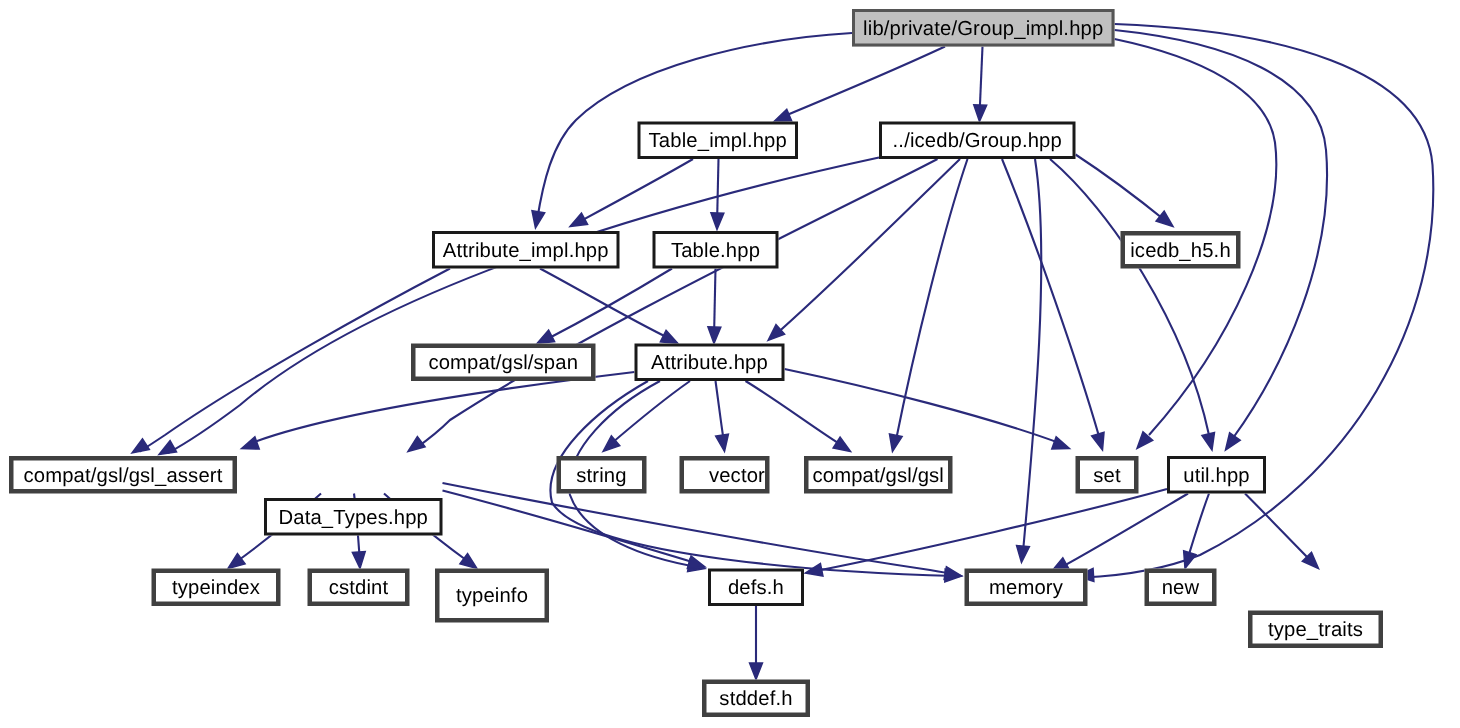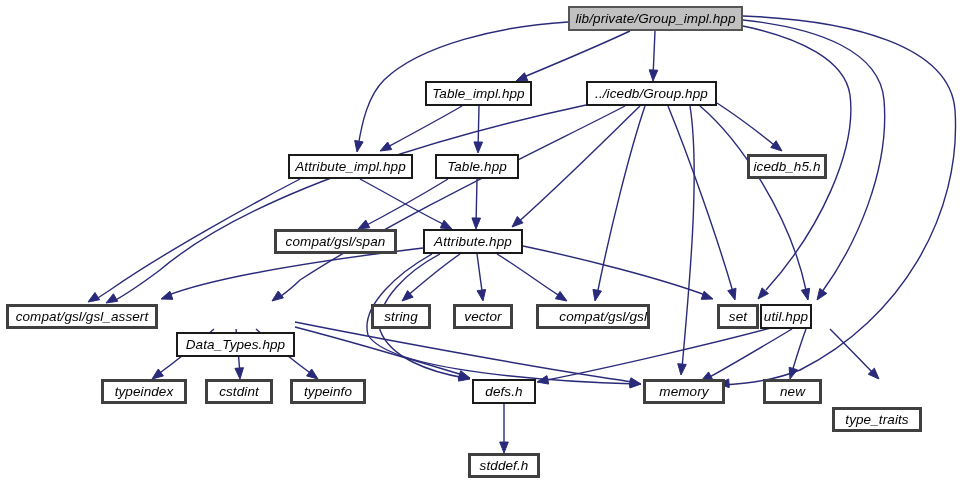--- a/index.html
+++ b/index.html
@@ -40,21 +40,20 @@
     box-sizing: border-box;
     background: #ffffff;
     display: flex;
     align-items: center;
     justify-content: center;
     white-space: nowrap;
     color: #000000;
     font-size: 13.5px;
     line-height: 1;
     letter-spacing: 0.1px;
-    font-style: italic;
   }
   .node-leaf {
     border: 3px solid #404040;
   }
   .node-strong {
     border: 2px solid #1a1a1a;
   }
   .node-root {
     border: 2px solid #555555;
     background: #c0c0c0;
@@ -241,48 +240,48 @@
       </div>
       <div class="node-box node-leaf" style="left: 6px; top: 304px; width: 152px; height: 25px;">
         <span>compat/gsl/gsl_assert</span>
       </div>
       <div class="node-box node-strong" style="left: 176px; top: 304px; width: 119px; height: 25px; margin-top: 28px;">
         <span>Data_Types.hpp</span>
       </div>
       <div class="node-box node-leaf" style="left: 371px; top: 304px; width: 60px; height: 25px;">
         <span>string</span>
       </div>
-      <div class="node-box node-leaf" style="left: 453px; top: 304px; width: 60px; height: 25px;">
+      <div class="node-box node-leaf" style="left: 453px; top: 304px; width: 60px; height: 25px; justify-content: flex-end;">
         <span>vector</span>
       </div>
-      <div class="node-box node-leaf" style="left: 536px; top: 304px; width: 114px; height: 25px; justify-content: flex-end;">
+      <div class="node-box node-leaf" style="left: 536px; top: 304px; width: 99px; height: 25px;">
         <span>compat/gsl/gsl</span>
       </div>
       <div class="node-box node-leaf" style="left: 717px; top: 304px; width: 42px; height: 25px;">
         <span>set</span>
       </div>
-      <div class="node-box node-strong" style="left: 760px; top: 304px; width: 52px; height: 25px;">
+      <div class="node-box node-strong" style="left: 778px; top: 304px; width: 66px; height: 25px;">
         <span>util.hpp</span>
       </div>
       <div class="node-box node-leaf" style="left: 101px; top: 379px; width: 86px; height: 25px;">
         <span>typeindex</span>
       </div>
       <div class="node-box node-leaf" style="left: 205px; top: 379px; width: 68px; height: 25px;">
         <span>cstdint</span>
       </div>
-      <div class="node-box node-leaf" style="left: 290px; top: 379px; width: 76px; height: 25px; justify-content: center;">
+      <div class="node-box node-leaf" style="left: 290px; top: 379px; width: 76px; height: 36px; justify-content: center;">
         <span>typeinfo</span>
       </div>
       <div class="node-box node-strong" style="left: 472px; top: 379px; width: 64px; height: 25px;">
         <span>defs.h</span>
       </div>
       <div class="node-box node-leaf" style="left: 643px; top: 379px; width: 82px; height: 25px;">
         <span>memory</span>
       </div>
-      <div class="node-box node-leaf" style="left: 763px; top: 379px; width: 59px; height: 25px;">
+      <div class="node-box node-leaf" style="left: 763px; top: 379px; width: 48px; height: 25px;">
         <span>new</span>
       </div>
       <div class="node-box node-leaf" style="left: 832px; top: 379px; width: 90px; height: 25px; margin-top: 28px;">
         <span>type_traits</span>
       </div>
       <div class="node-box node-leaf" style="left: 468px; top: 453px; width: 72px; height: 25px;">
         <span>stddef.h</span>
       </div>
     </div>
 </div>

